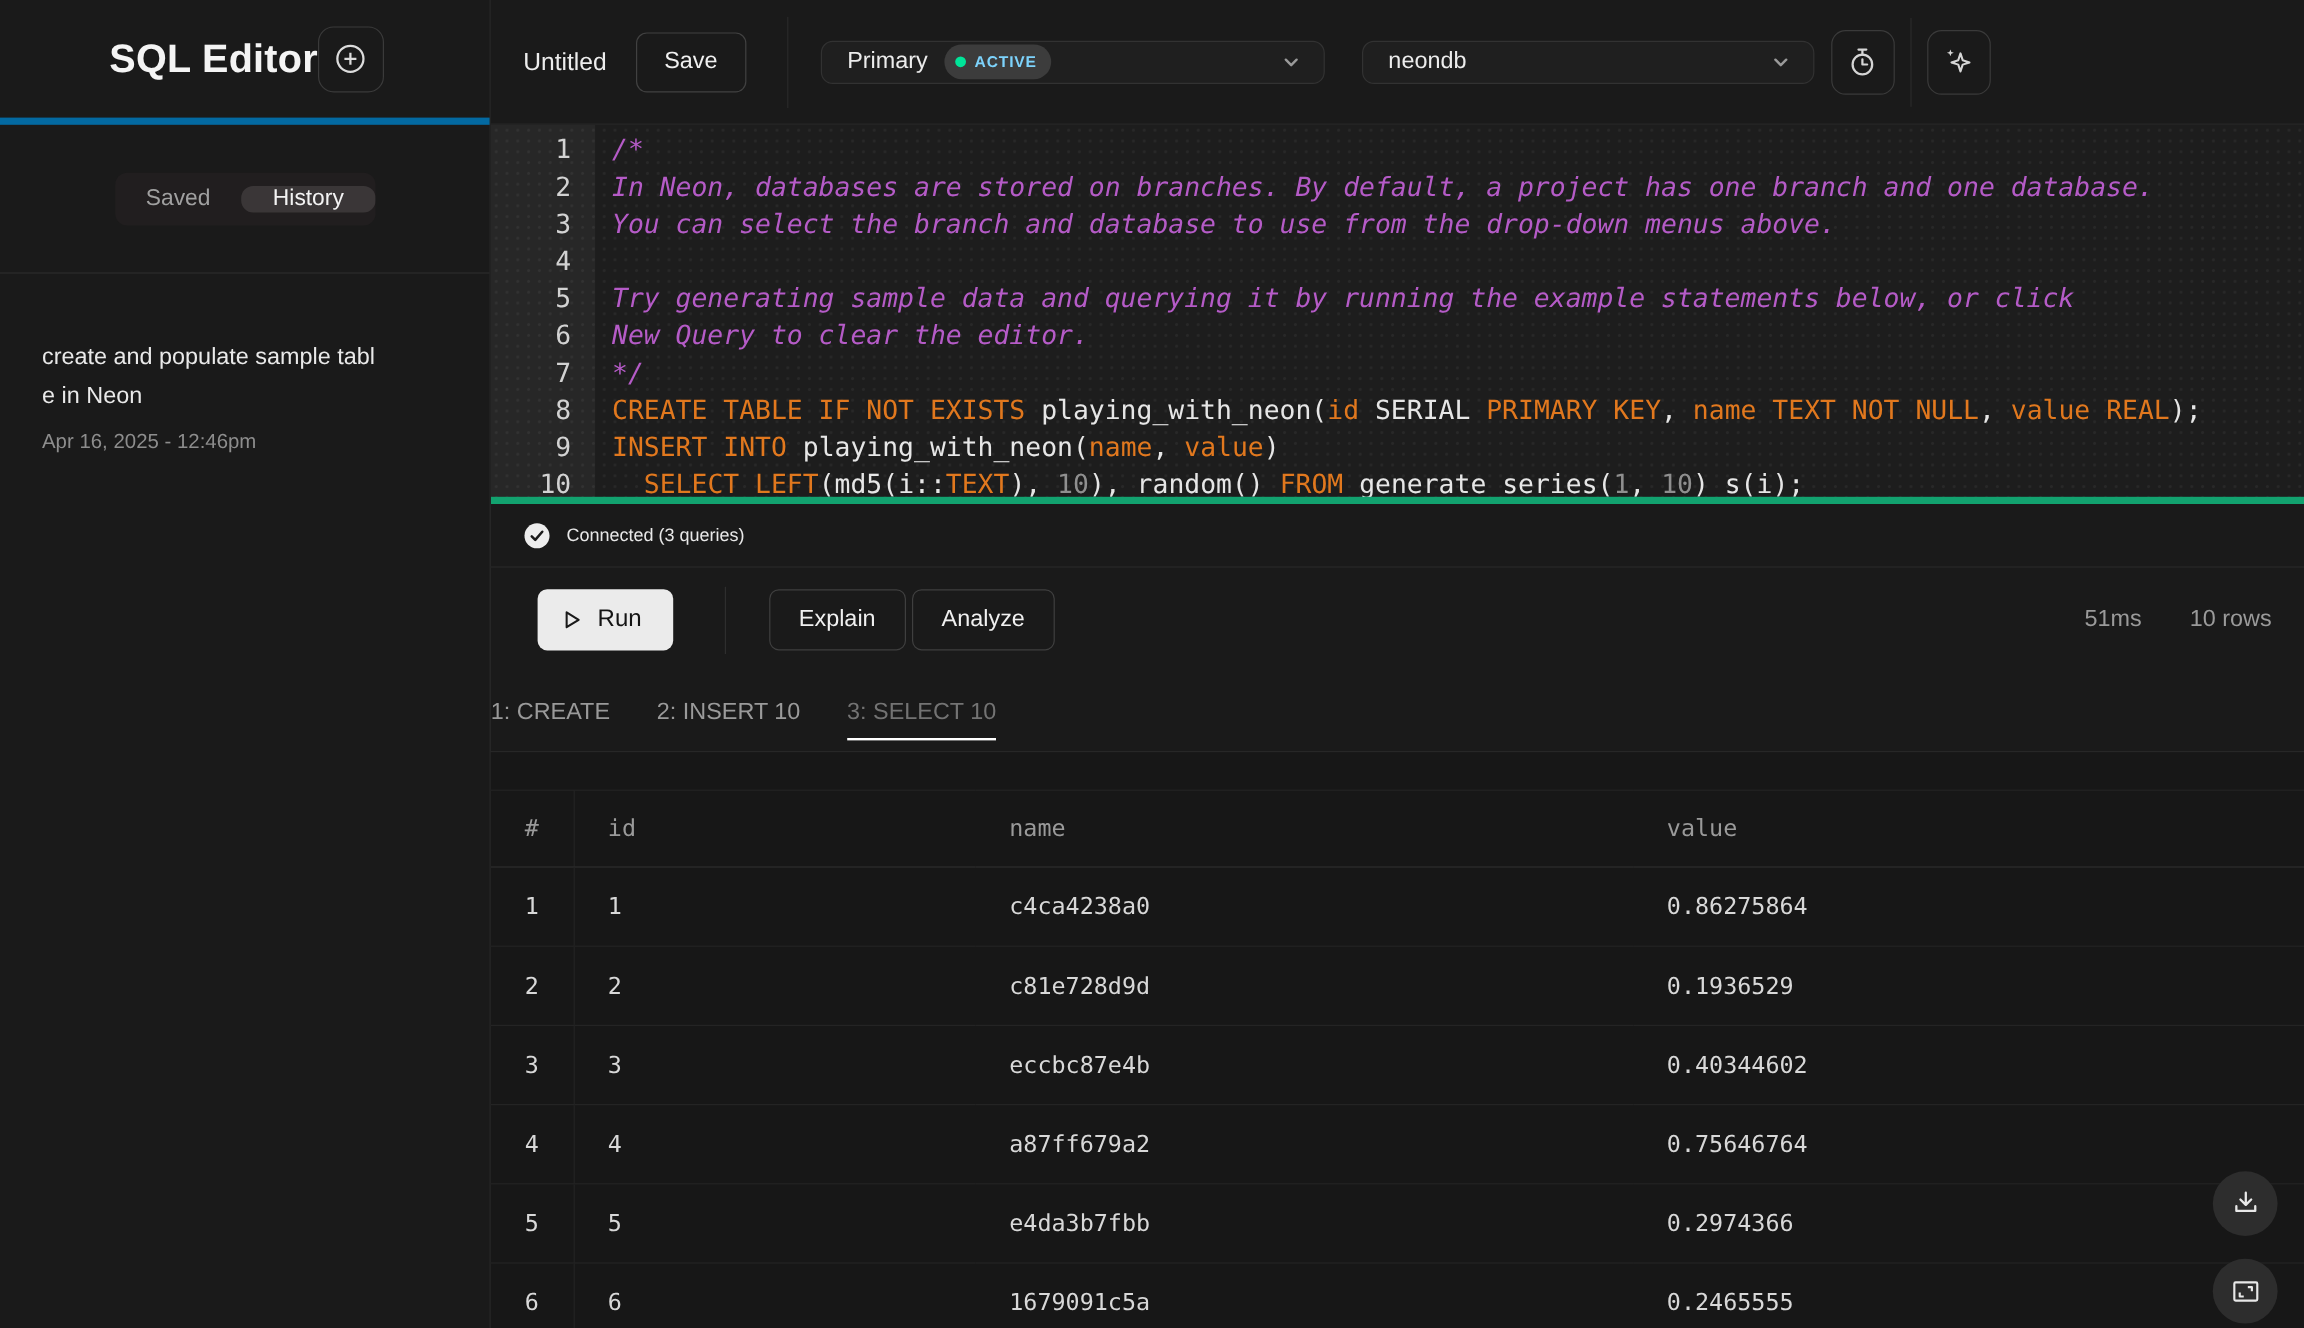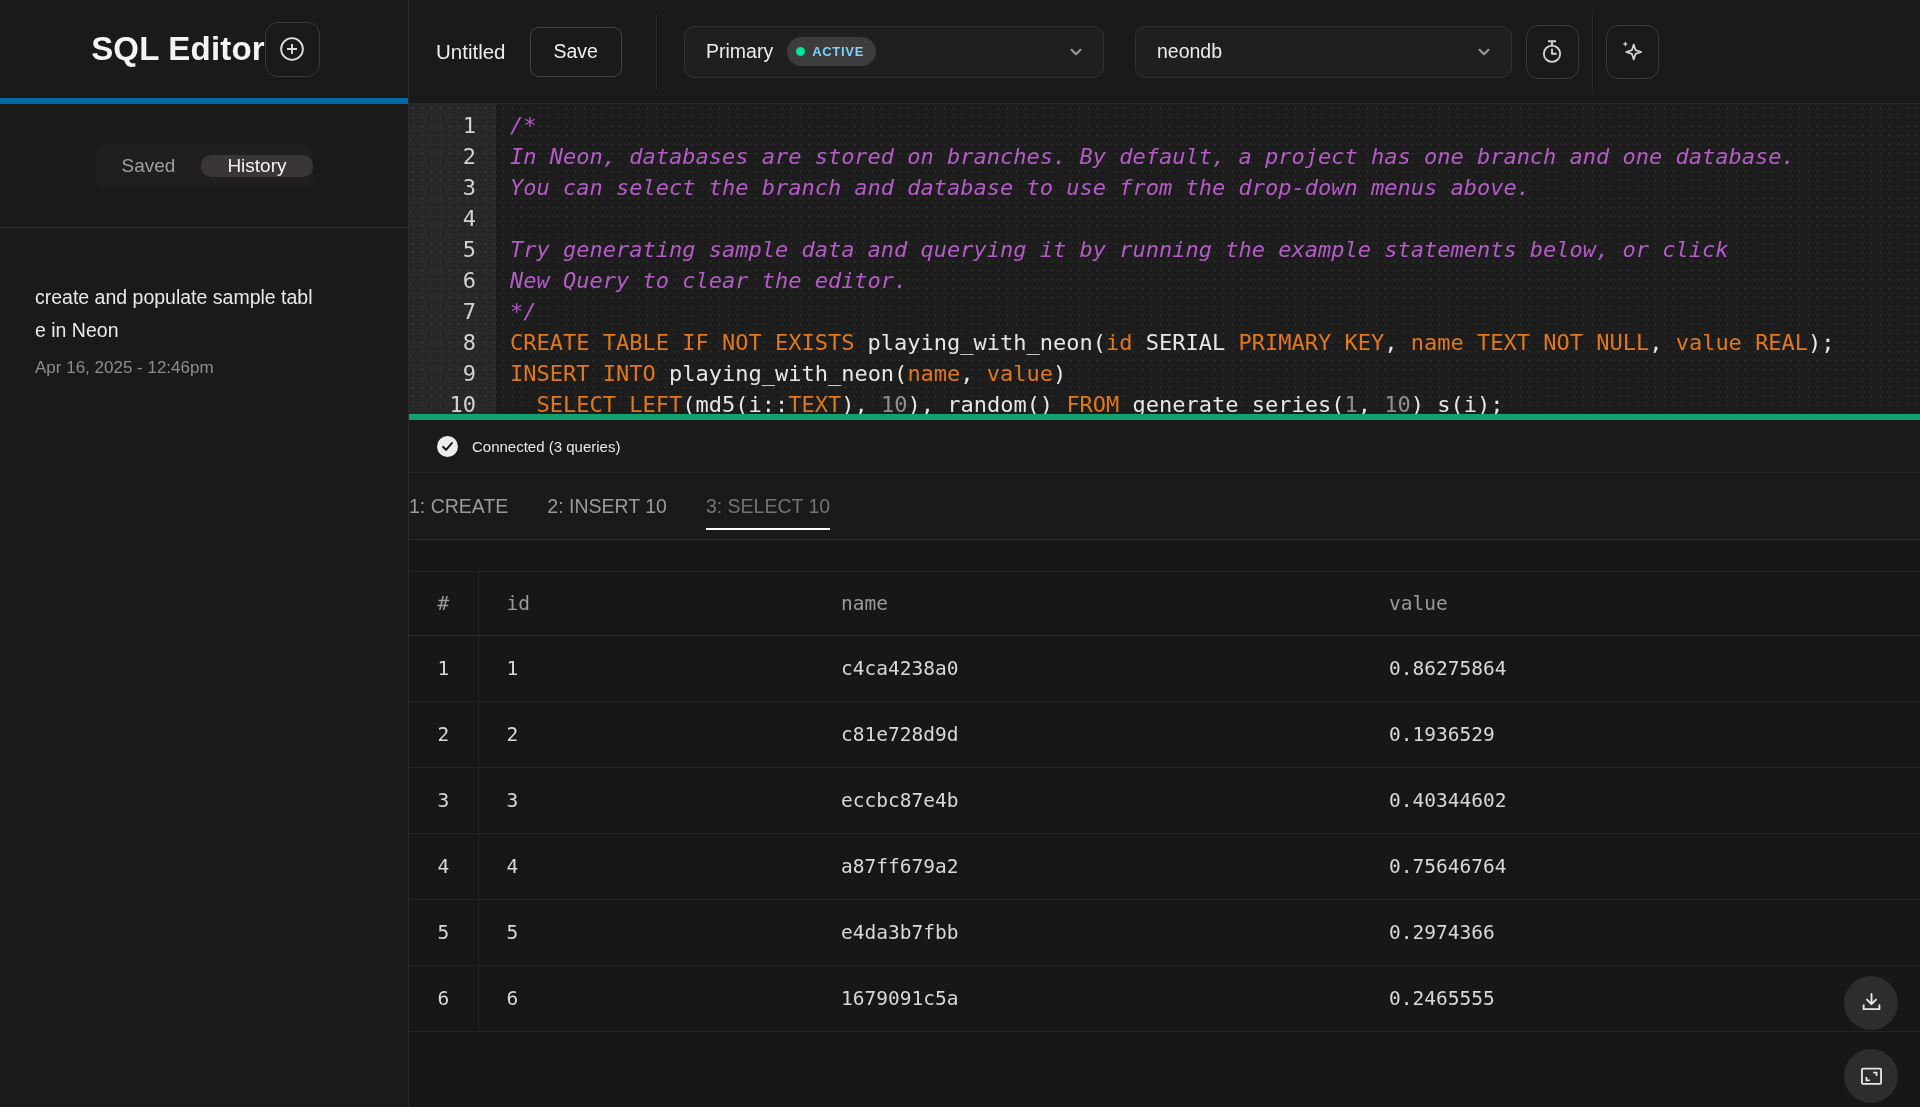--- a/index.html
+++ b/index.html
@@ -24,21 +24,21 @@
   
   .main { flex:1; display:flex; flex-direction:column; min-width:0; }
 
   
   .topbar { height:104px; flex:none; display:flex; align-items:center; border-bottom:1px solid #2b2b2b; padding-left:27px; background:#1a1a1a; }
   .query-title { font-size:20.5px; color:#ededed; margin-right:24px; }
   .save-btn { height:50px; padding:0 23px; border:1px solid #414141; background:transparent; color:#f0f0f0; font-size:19.5px; border-radius:9px; cursor:pointer; font-family:inherit; }
   .vdiv { width:1px; background:#2a2a2a; }
   .vdiv.after-save { height:76px; margin:0 27px 0 34px; }
   .vdiv.between-tools { height:74px; margin:0 13px; }
-  .select { height:52px; background:#1f1f1f; border:1px solid #323232; border-radius:10px; display:flex; align-items:center; padding:0 18px 0 21px; cursor:pointer; }
+  .select { height:36px; background:#1f1f1f; border:1px solid #323232; border-radius:10px; display:flex; align-items:center; padding:0 18px 0 21px; cursor:pointer; }
   .select.branch { width:420px; }
   .select.db { width:377px; margin-left:31px; }
   .select-value { font-size:19.5px; color:#ececec; }
   .badge { margin-left:14px; height:29px; padding:0 12px 0 9px; background:#3c3c3c; border-radius:15px; display:flex; align-items:center; gap:7px; }
   .badge-dot { width:9px; height:9px; border-radius:50%; background:#00e599; }
   .badge-text { font-size:13px; font-weight:600; letter-spacing:.7px; color:#7dd3fc; }
   .chevron { margin-left:auto; display:flex; }
   .tool-sq { width:53px; height:54px; margin-left:14px; border:1px solid #3a3a3a; border-radius:12px; background:transparent; display:flex; align-items:center; justify-content:center; cursor:pointer; }
 
   
@@ -180,20 +180,37 @@
     <div class="status-row">
       <span style="display:flex">
         <svg width="23" height="23" viewBox="0 0 22 22">
           <circle cx="11" cy="11" r="10" fill="#ededed"></circle>
           <path d="M6.8 11.4l2.8 2.8 5.6-6.4" fill="none" stroke="#1a1a1a" stroke-width="2" stroke-linecap="round" stroke-linejoin="round"></path>
         </svg>
       </span>
       <span>Connected (3 queries)</span>
     </div>
 
+    <div class="toolbar">
+      <button class="run-btn">
+        <span style="display:flex">
+          <svg width="21" height="21" viewBox="0 0 22 22" fill="none" stroke="#1a1a1a" stroke-width="1.8" stroke-linejoin="round">
+              <path d="M6.5 4.5L17 11 6.5 17.5z"></path>
+            </svg>
+        </span>
+        <span>Run</span>
+      </button>
+      <div class="vdiv in-toolbar"></div>
+      <button class="ghost-btn">Explain</button>
+      <button class="ghost-btn">Analyze</button>
+      <div class="toolbar-right">
+        <span>51ms</span>
+        <span>10 rows</span>
+      </div>
+    </div>
 
     <div class="tabs-row">
         <div class="rtab">1: CREATE</div>
         <div class="rtab">2: INSERT 10</div>
         <div class="rtab active">3: SELECT 10</div>
       </div>
 
     <div class="results">
       <table class="results-table">
         <colgroup>

